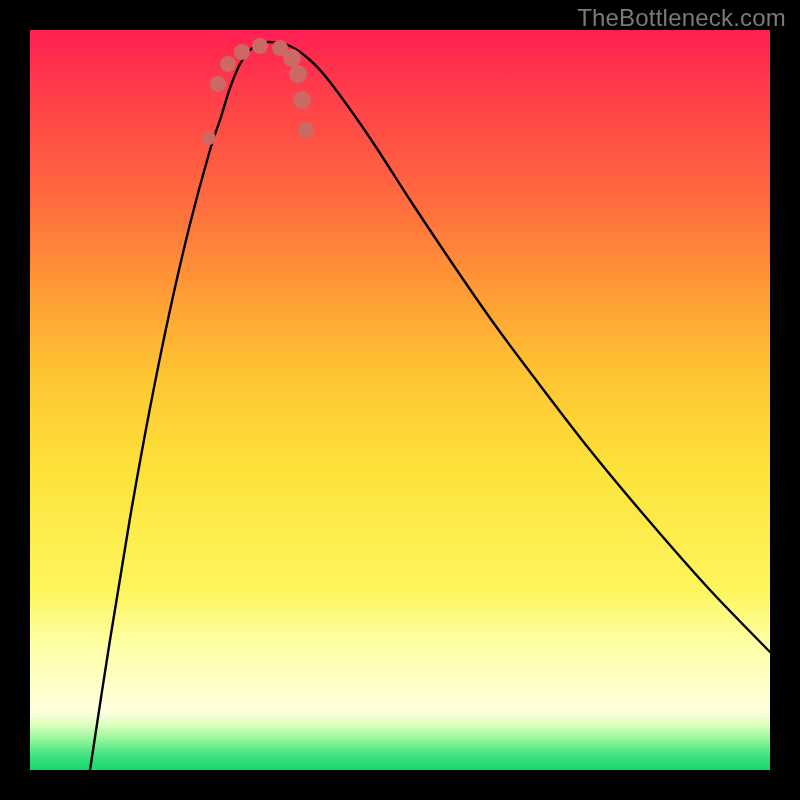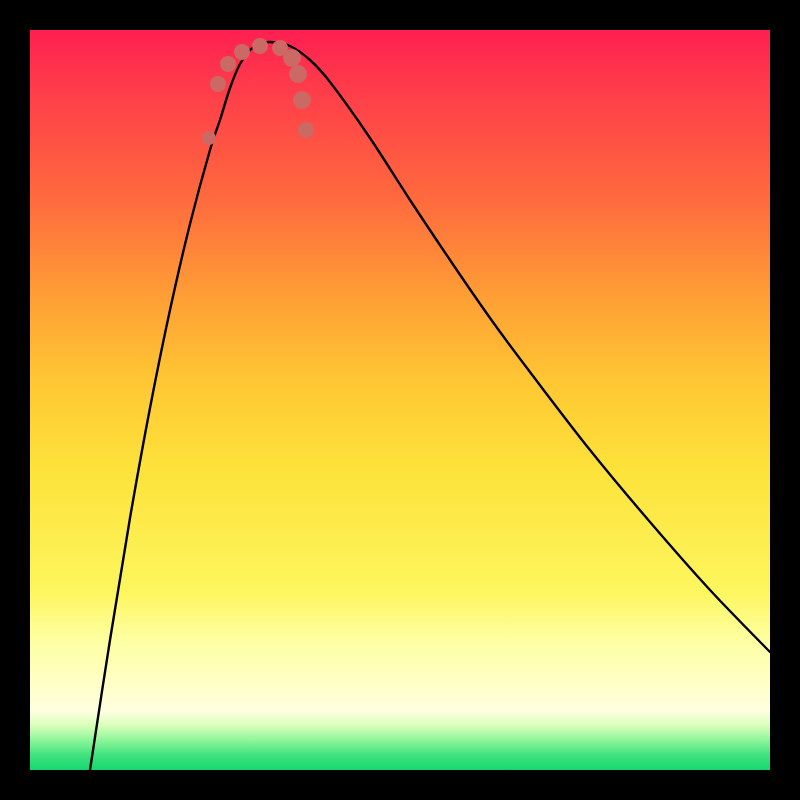--- a/index.html
+++ b/index.html
@@ -99,13 +99,14 @@
           <circle cx="230" cy="16" r="8" fill="#cb6a64"></circle>
           <circle cx="250" cy="18" r="8" fill="#cb6a64"></circle>
           <circle cx="262" cy="28" r="9" fill="#cb6a64"></circle>
           <circle cx="268" cy="44" r="9" fill="#cb6a64"></circle>
           <circle cx="272" cy="70" r="9" fill="#cb6a64"></circle>
           <circle cx="276" cy="100" r="8" fill="#cb6a64"></circle>
         </g>
     </svg>
   </div>
 
+  <div class="watermark">TheBottleneck.com</div>
 </div>
 
 </body></html>

